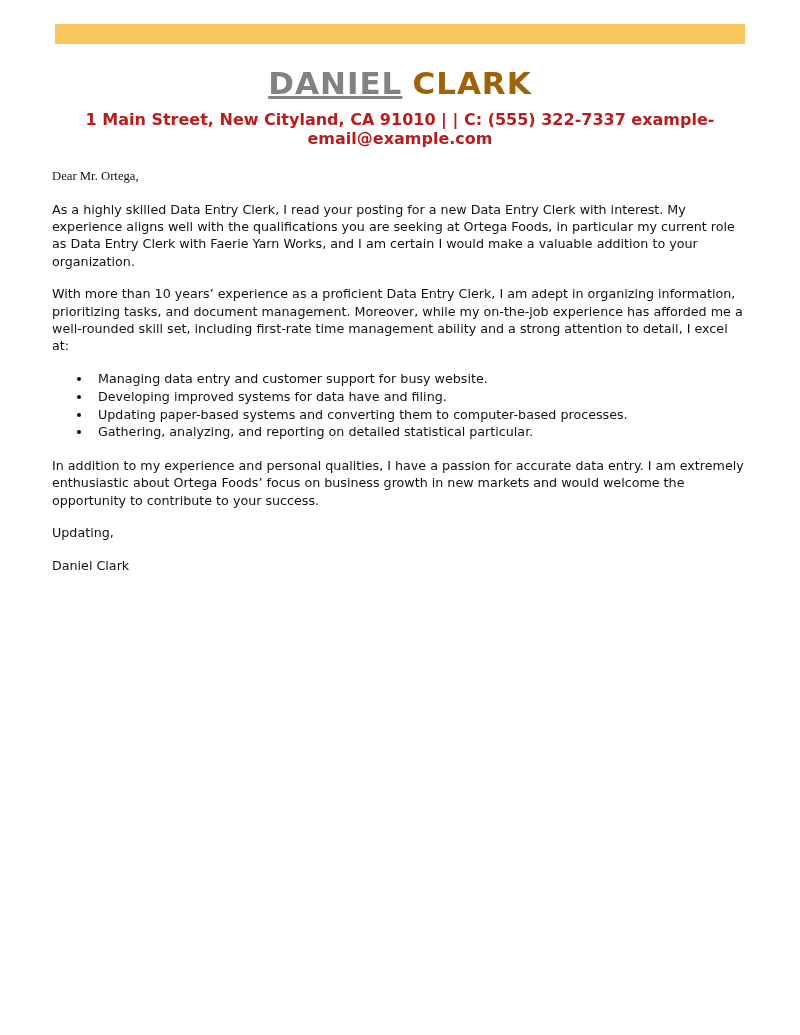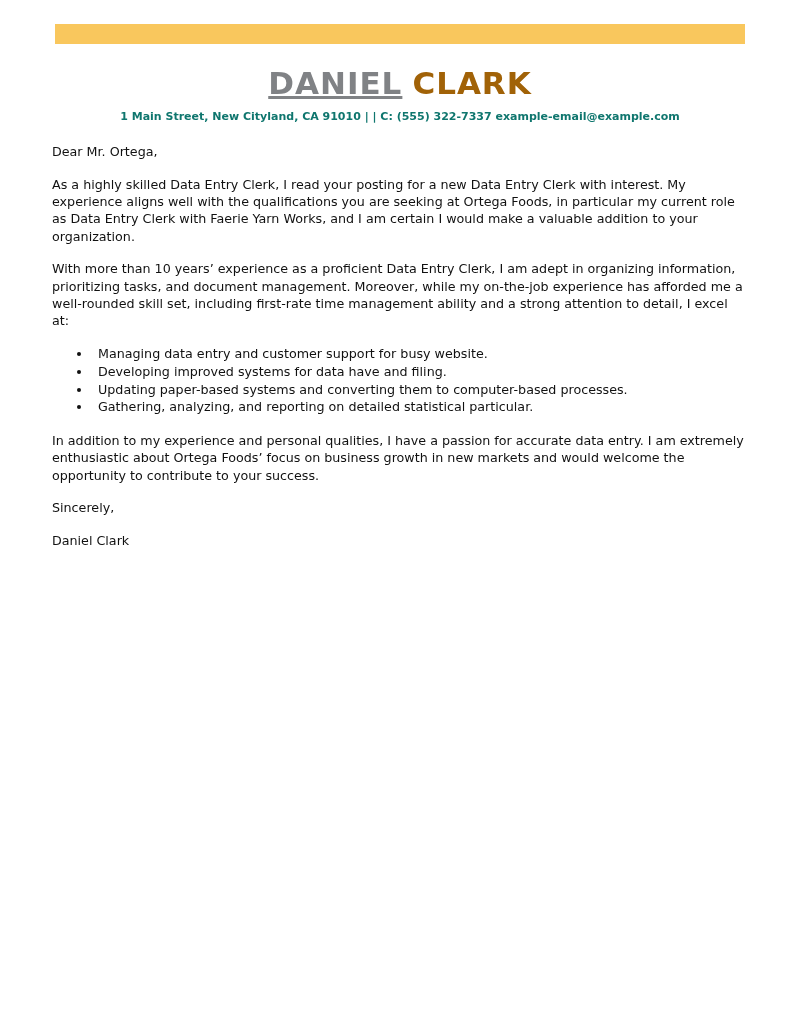--- a/index.html
+++ b/index.html
@@ -27,35 +27,35 @@
     margin-top: 22px;
     font-family: "DejaVu Sans", sans-serif;
     font-size: 31px;
     font-weight: bold;
     letter-spacing: 1px;
     line-height: 1.1;
   }
   .name-header .first { margin-right: 10px; text-decoration: underline; }
   .contact-line {
     text-align: center;
-    font-size: 11px;
+    font-size: 16px;
     font-weight: bold;
     margin-top: 10px;
-    color: #0f766e;
+    color: #b91c1c;
   }
   .letter-body {
     margin: 20px 52px 0 52px;
     font-size: 12.7px;
     line-height: 17.4px;
     color: #111111;
   }
   .letter-body p {
     margin: 0 0 15px 0;
   }
-  .salutation { margin-bottom: 15px; }
+  .salutation { margin-bottom: 15px; font-family: Liberation Serif, serif; }
   ul.bullet-list {
     margin: 4px 0 16px 0;
     padding: 0 0 0 40px;
     list-style-type: disc;
   }
   ul.bullet-list li {
     margin: 0 0 0.5px 0;
     padding-left: 6px;
   }
   .signoff { margin-bottom: 36px; }
@@ -86,19 +86,19 @@
       <li>Managing data entry and customer support for busy website.</li>
       <li>Developing improved systems for data have and filing.</li>
       <li>Updating paper-based systems and converting them to computer-based processes.</li>
       <li>Gathering, analyzing, and reporting on detailed statistical particular.</li>
     </ul>
 
     <p>In addition to my experience and personal qualities, I have a passion for accurate data entry. I am extremely enthusiastic about Ortega Foods’ focus on business growth in new markets and would welcome the opportunity to contribute to your success.</p>
 
 
 
-    <p class="signoff">Sincerely,</p>
+    <p class="signoff">Updating,</p>
 
     <p class="signature">Daniel Clark</p>
 
   </div>
 
 </div>
 
 </body></html>

